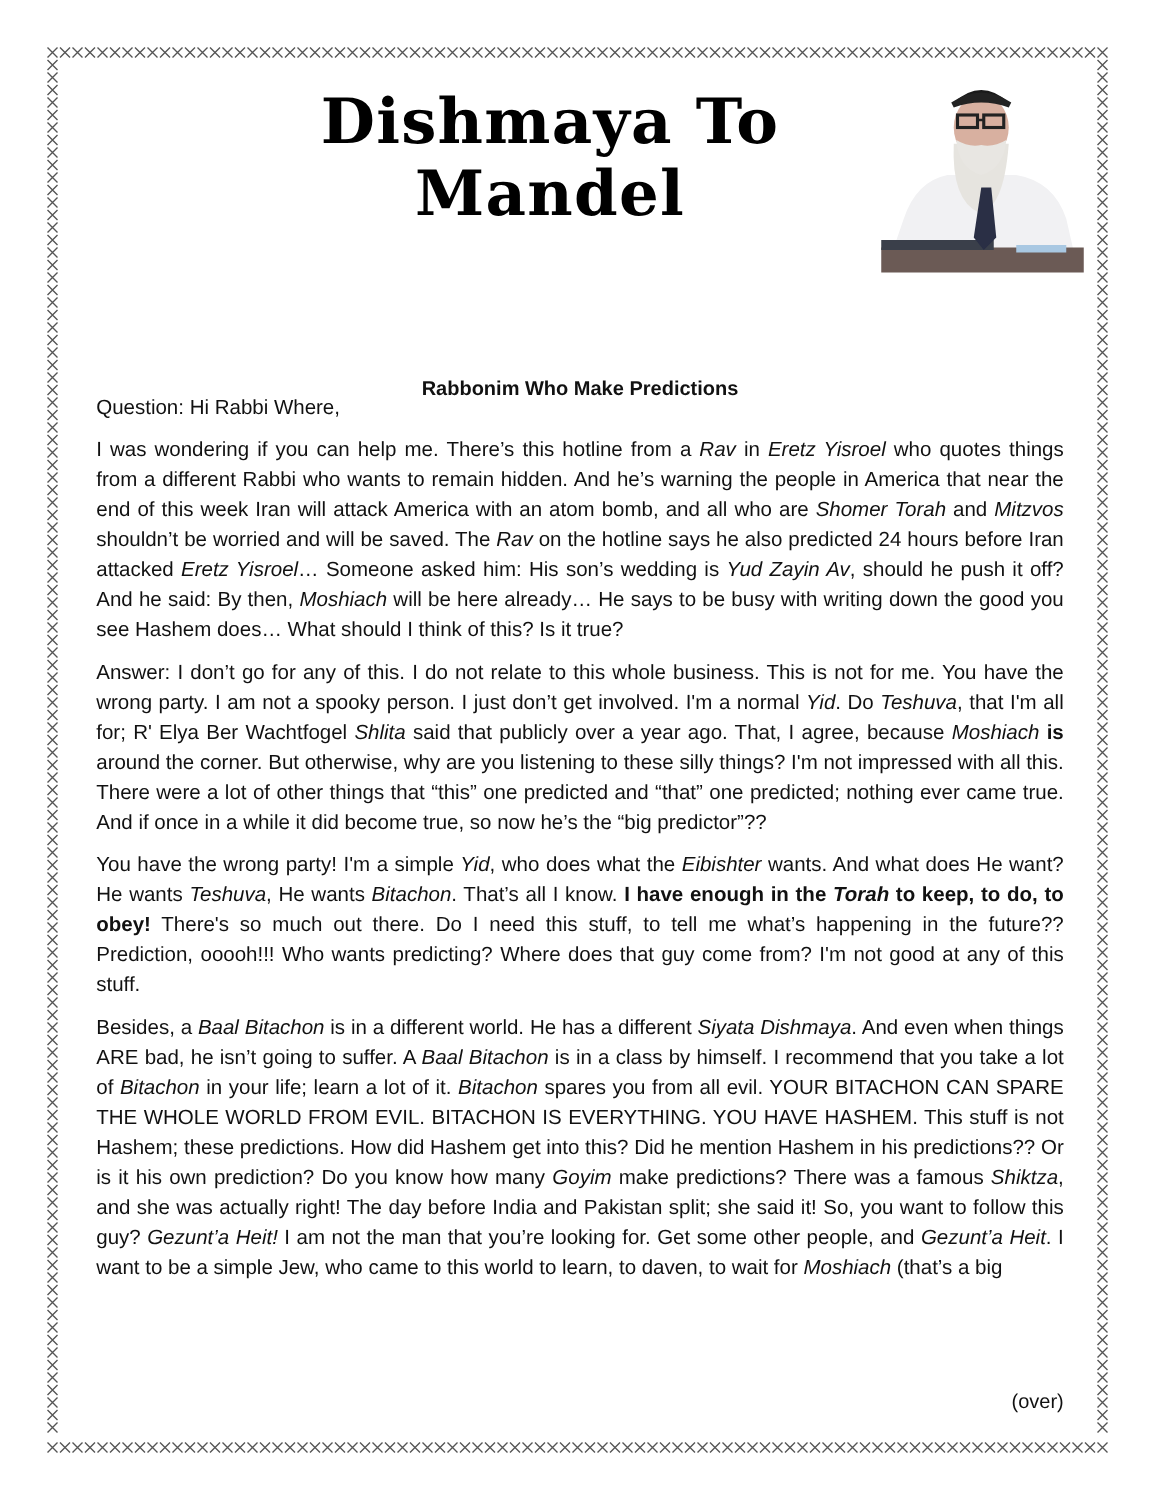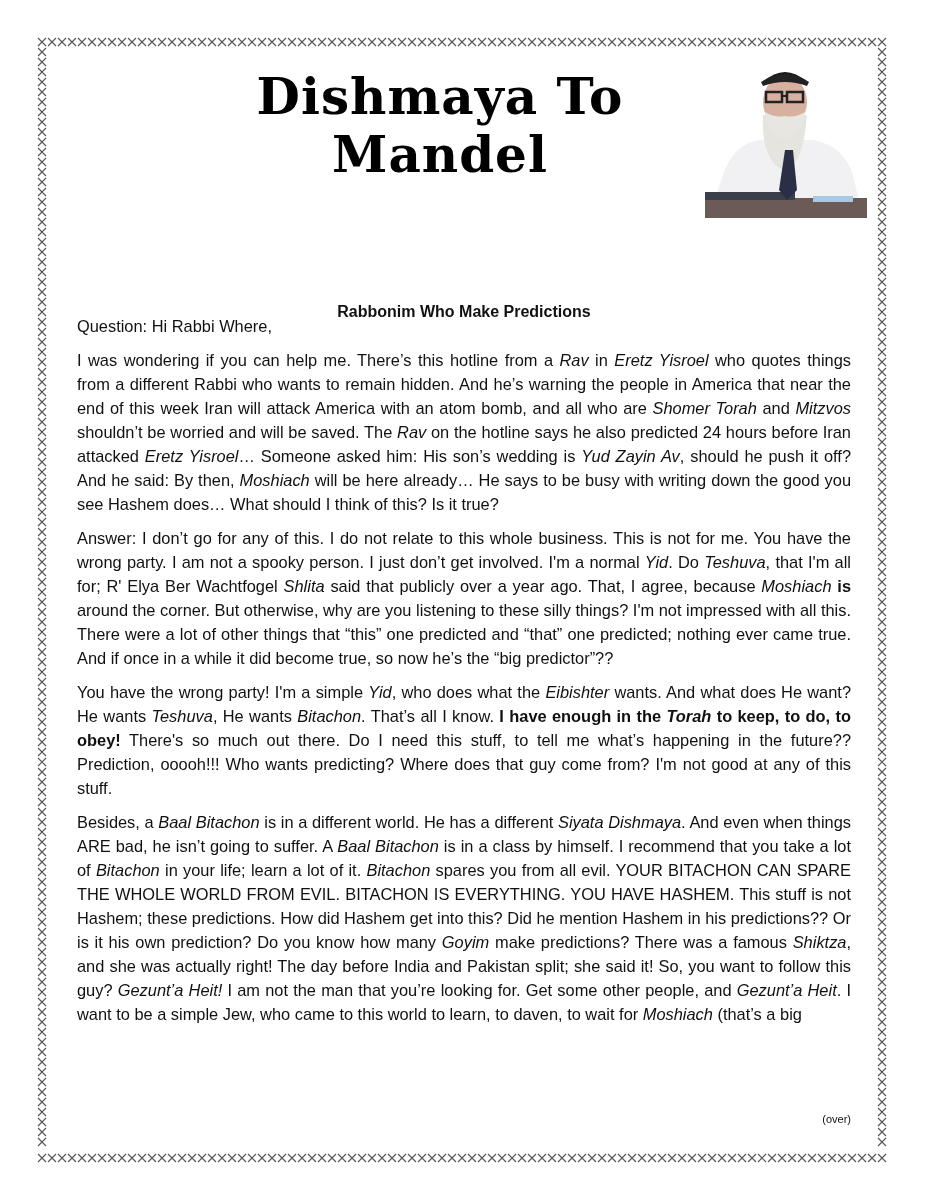--- a/index.html
+++ b/index.html
@@ -22,21 +22,21 @@
   .subtitle {
     position: absolute; left: 77px; top: 279px; width: 774px; text-align: center;
     font-weight: bold; font-size: 16px; margin-top: 24px;
   }
   .content {
     position: absolute; left: 77px; top: 314px; width: 774px;
     font-size: 16.4px; line-height: 24px; text-align: justify;
   }
   .content p { margin: 0 0 10px 0; }
   .over {
-    position: absolute; right: 76px; top: 1113px; font-size: 11px;
+    position: absolute; right: 76px; top: 1113px; font-size: 16px;
   }
   b { font-weight: normal; }
 </style>
 </head>
 <body>
 
 <div class="border-frame">
   <svg id="border-svg" width="852" height="1128">
       <path d="M2 2 L10 10 M10 2 L2 10" stroke="#555" stroke-width="1.1" fill="none"></path>
       <path d="M2 1118 L10 1126 M10 1118 L2 1126" stroke="#555" stroke-width="1.1" fill="none"></path>

